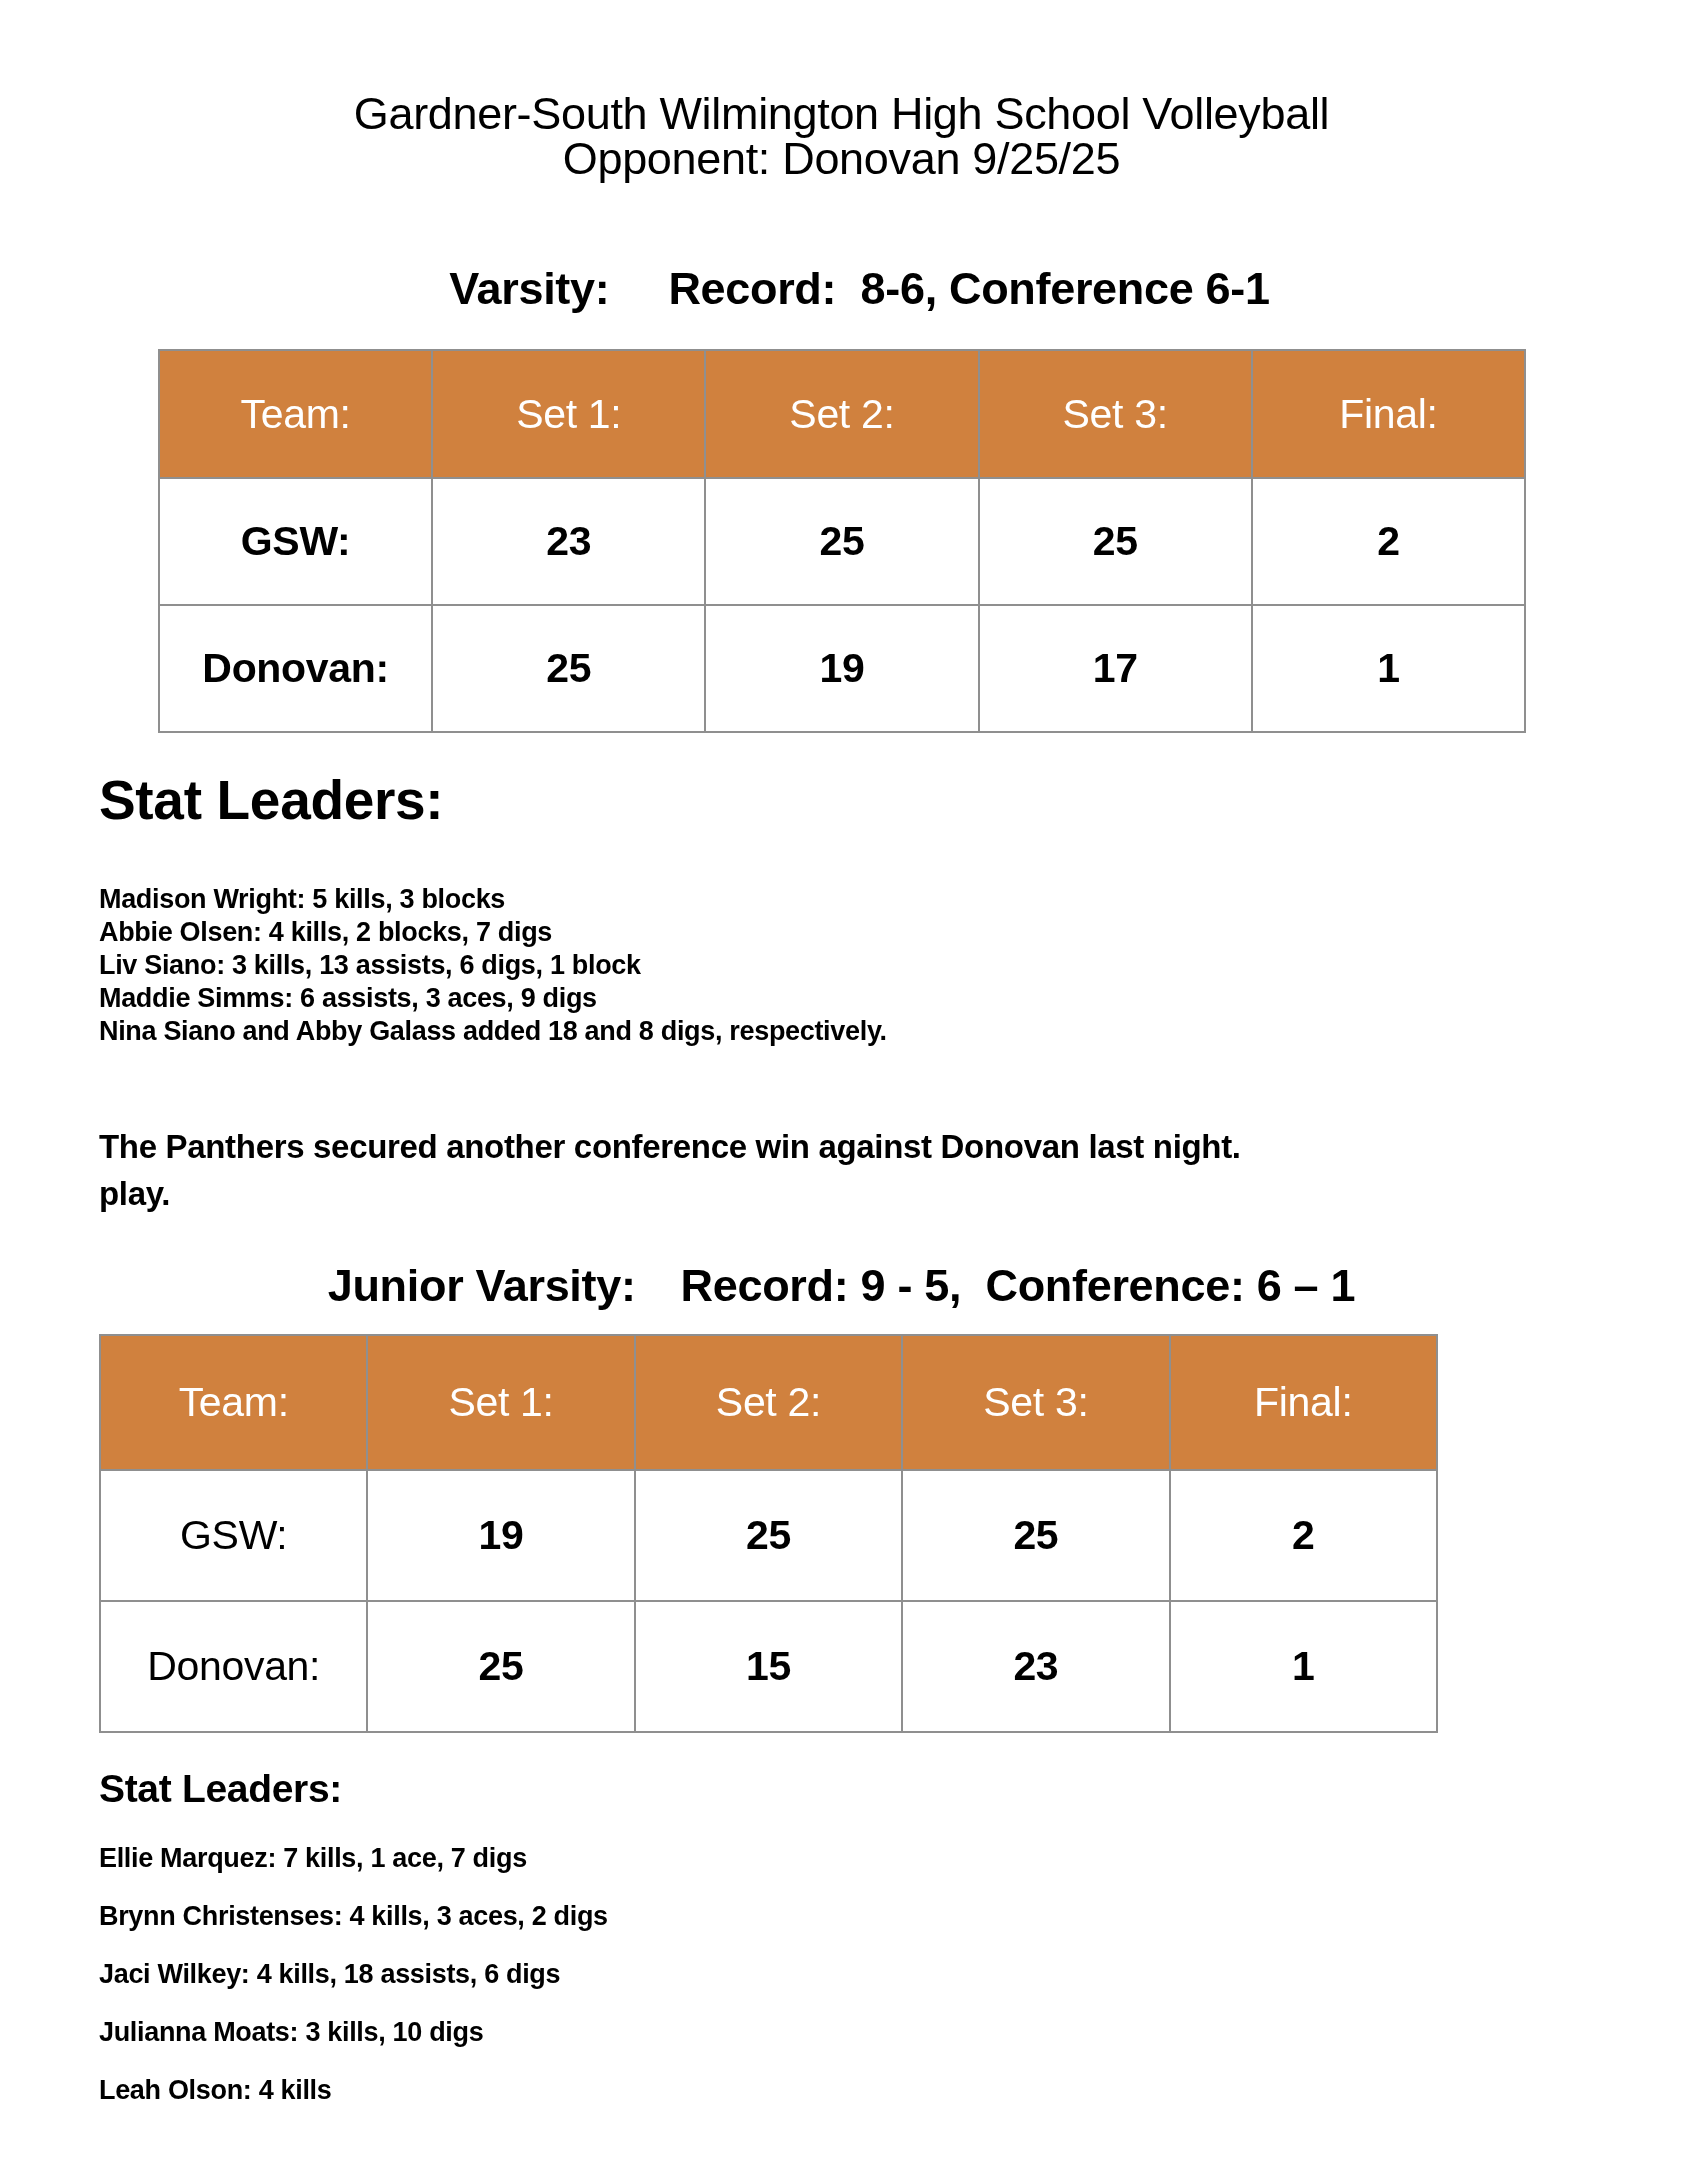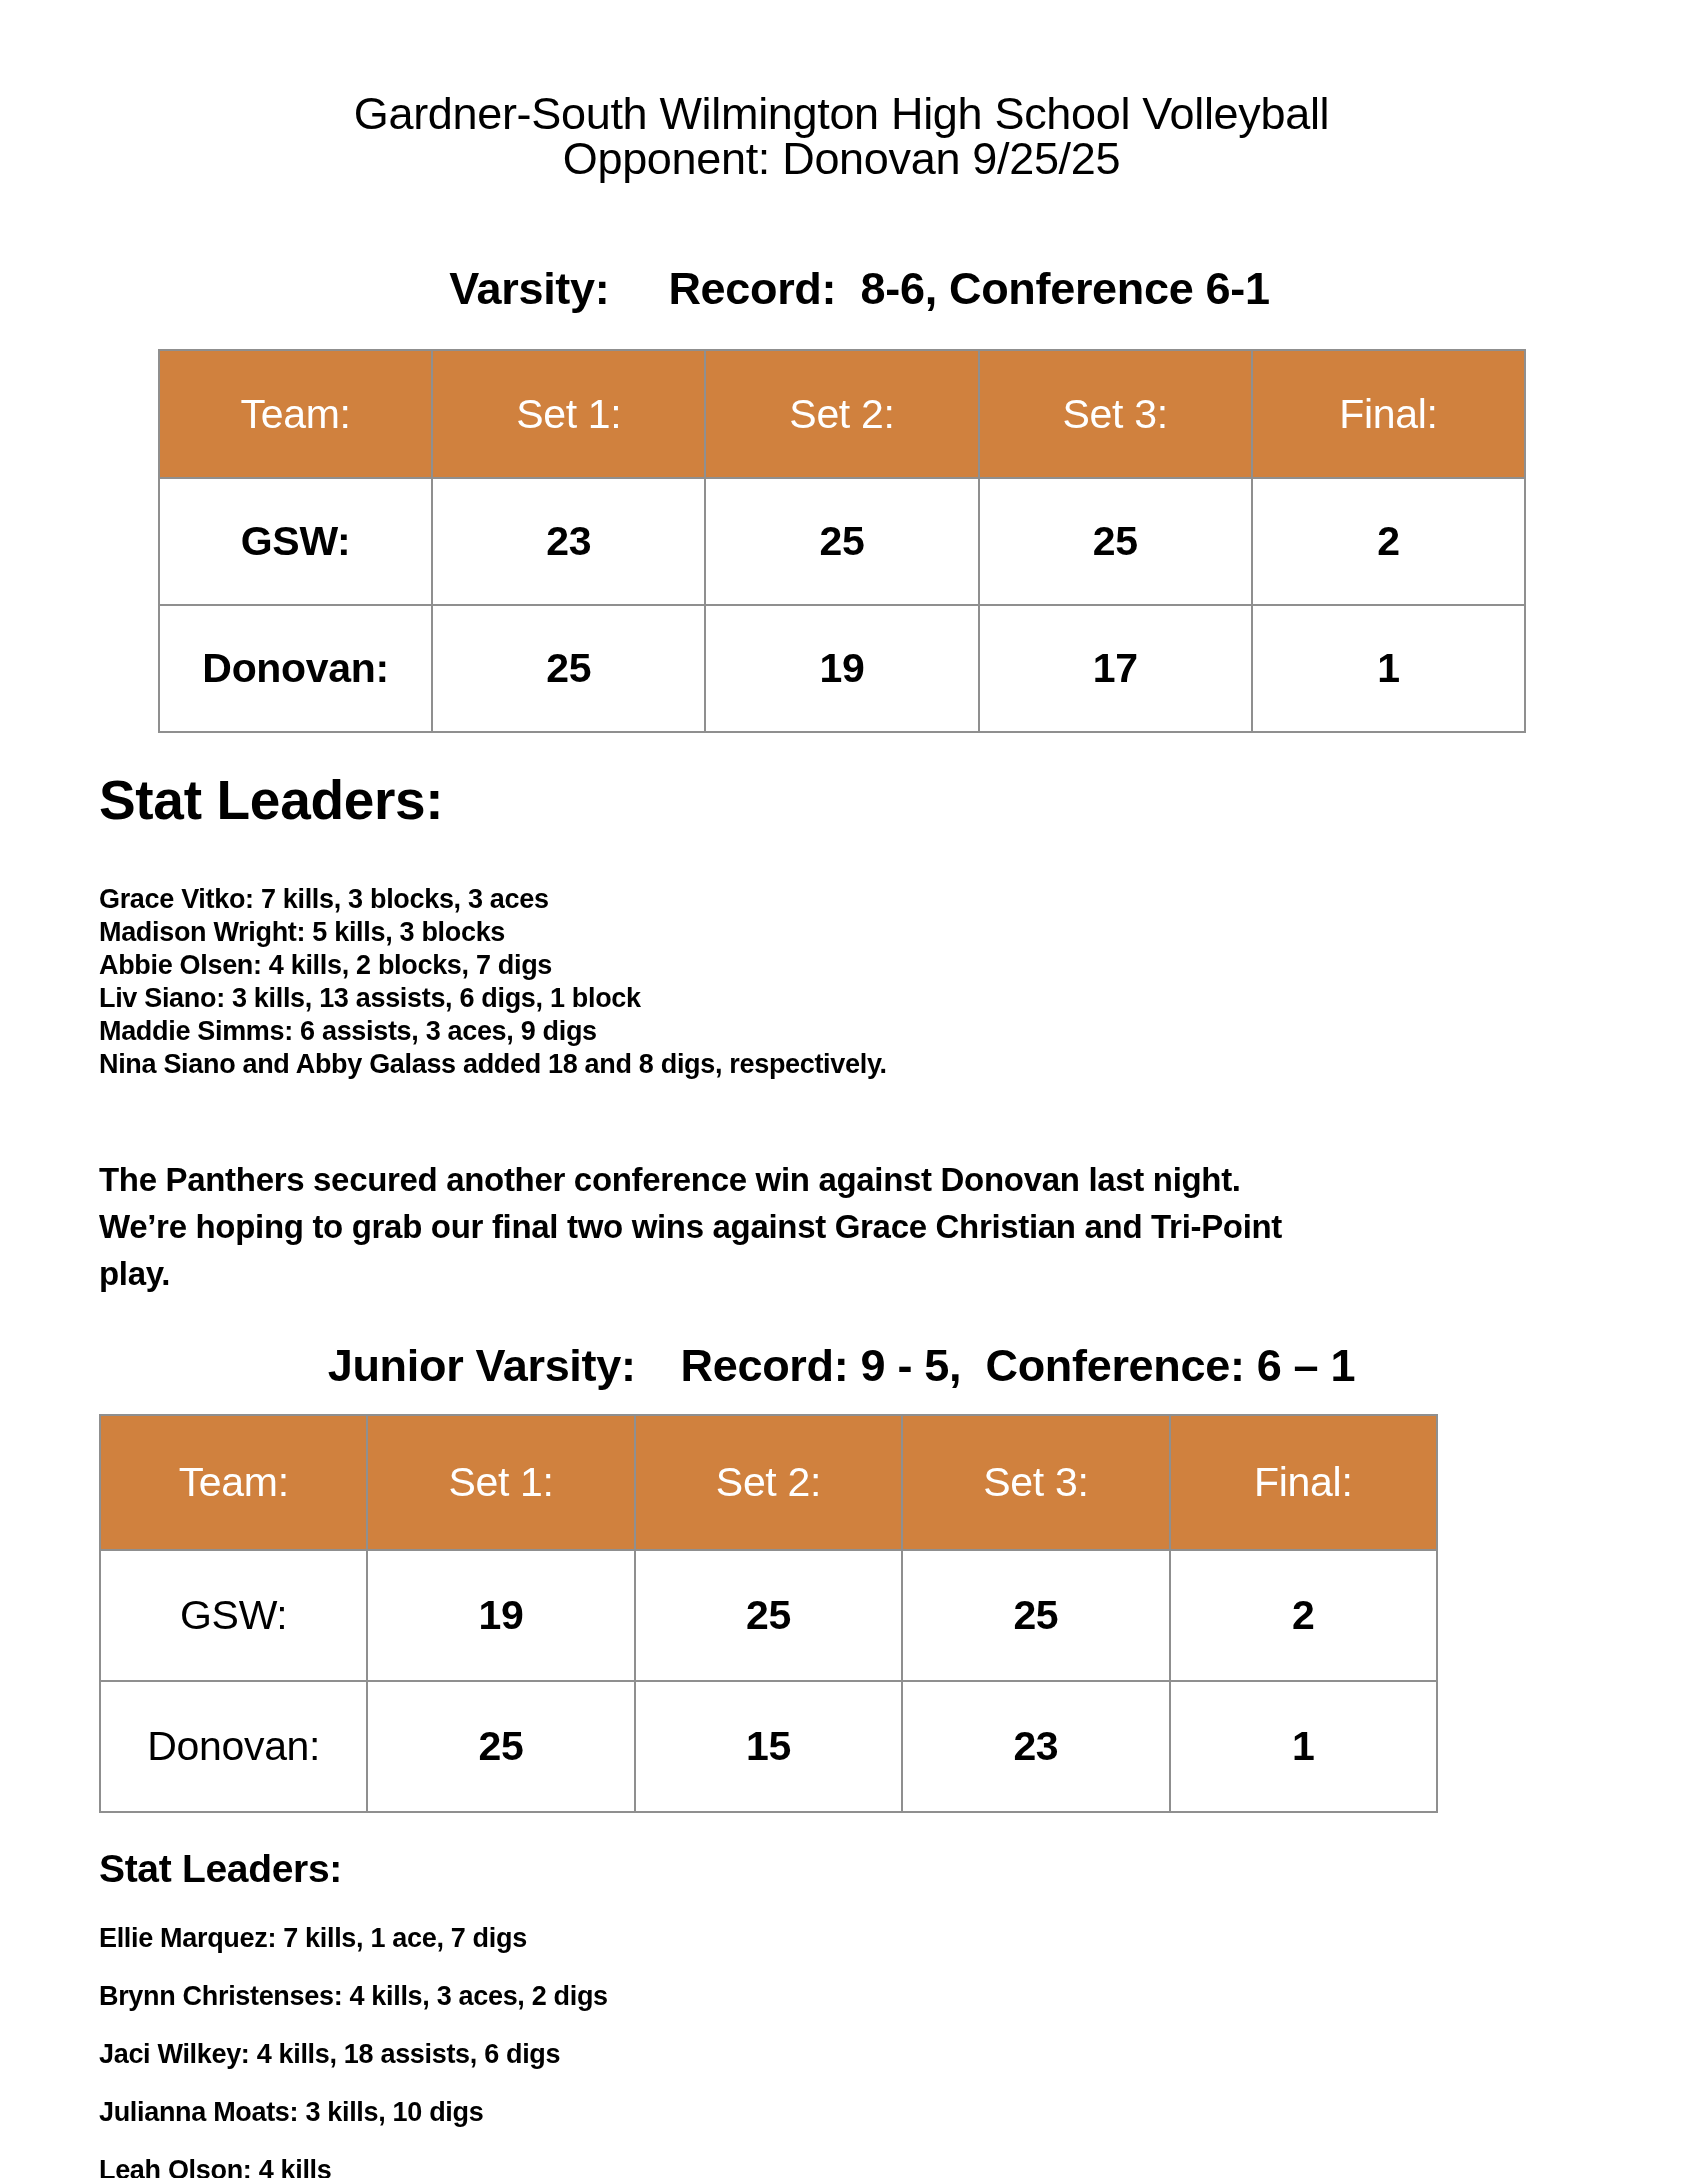--- a/index.html
+++ b/index.html
@@ -139,31 +139,29 @@
         <td class="score-cell">19</td>
         <td class="score-cell">17</td>
         <td class="score-cell">1</td>
       </tr>
     </tbody>
   </table>
 
   <div class="stat-heading-xl">Stat Leaders:</div>
 
   <div class="stat-lines">
-    <div class="stat-line">Grace Vitko: 7 kills, 3 blocks, 3 aces</div>
     <div class="stat-line">Madison Wright: 5 kills, 3 blocks</div>
     <div class="stat-line">Abbie Olsen: 4 kills, 2 blocks, 7 digs</div>
     <div class="stat-line">Liv Siano: 3 kills, 13 assists, 6 digs, 1 block</div>
     <div class="stat-line">Maddie Simms: 6 assists, 3 aces, 9 digs</div>
     <div class="stat-line">Nina Siano and Abby Galass added 18 and 8 digs, respectively.</div>
   </div>
 
   <div class="summary">
     <div class="summary-line">The Panthers secured another conference win against Donovan last night.</div>
-    <div class="summary-line">We’re hoping to grab our final two wins against Grace Christian and Tri-Point</div>
     <div class="summary-line">play.</div>
   </div>
 
   <div class="section-heading jv"><span>Junior Varsity:</span><span class="heading-gap-md"></span><span>Record: 9 - 5,  Conference: 6 – 1</span></div>
 
   <table class="score-table jv-table">
     <thead>
       <tr>
         <th>Team:</th>
         <th>Set 1:</th>

